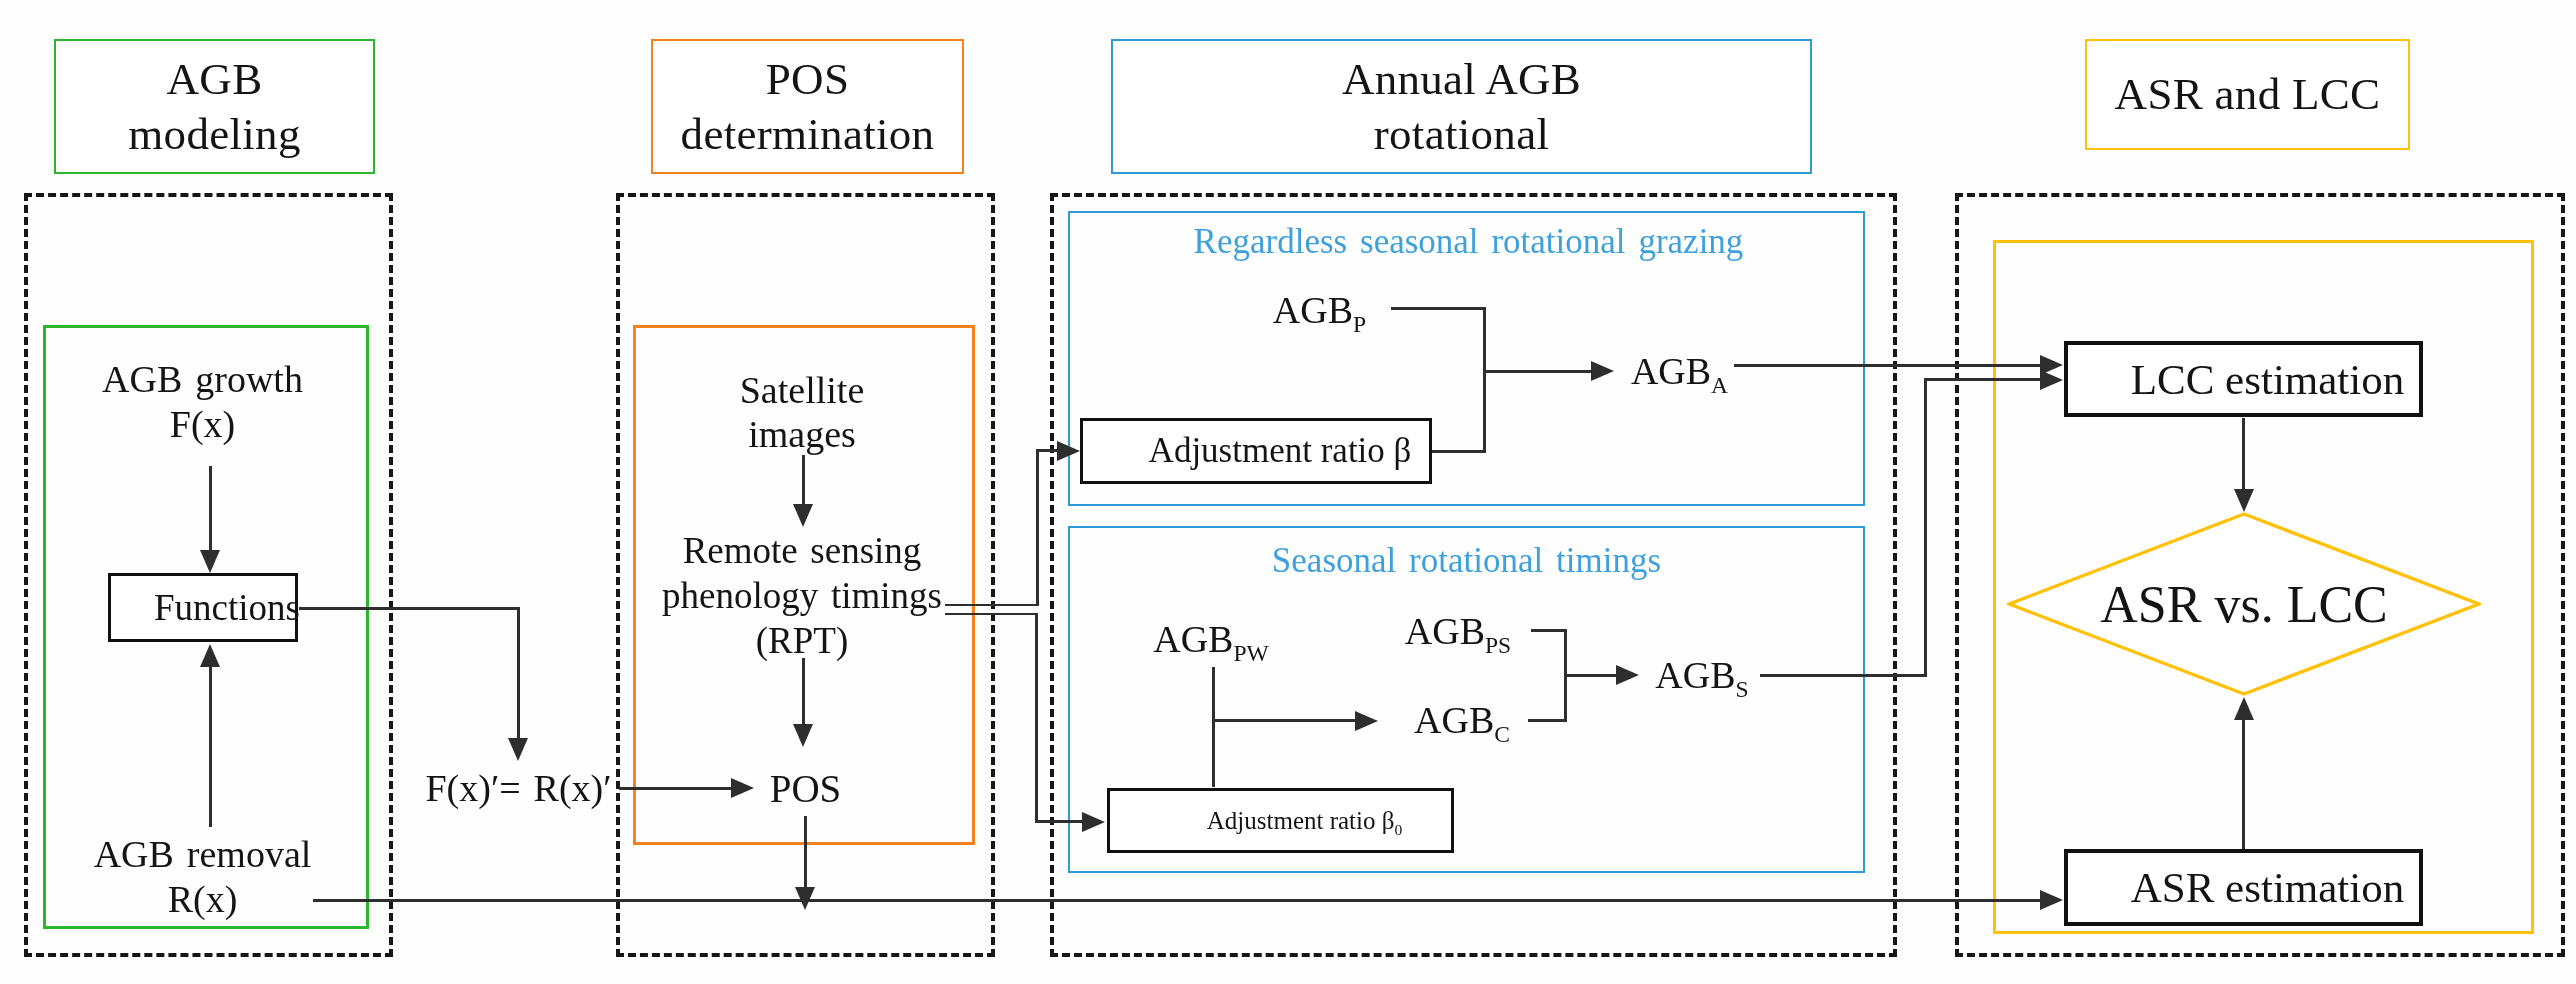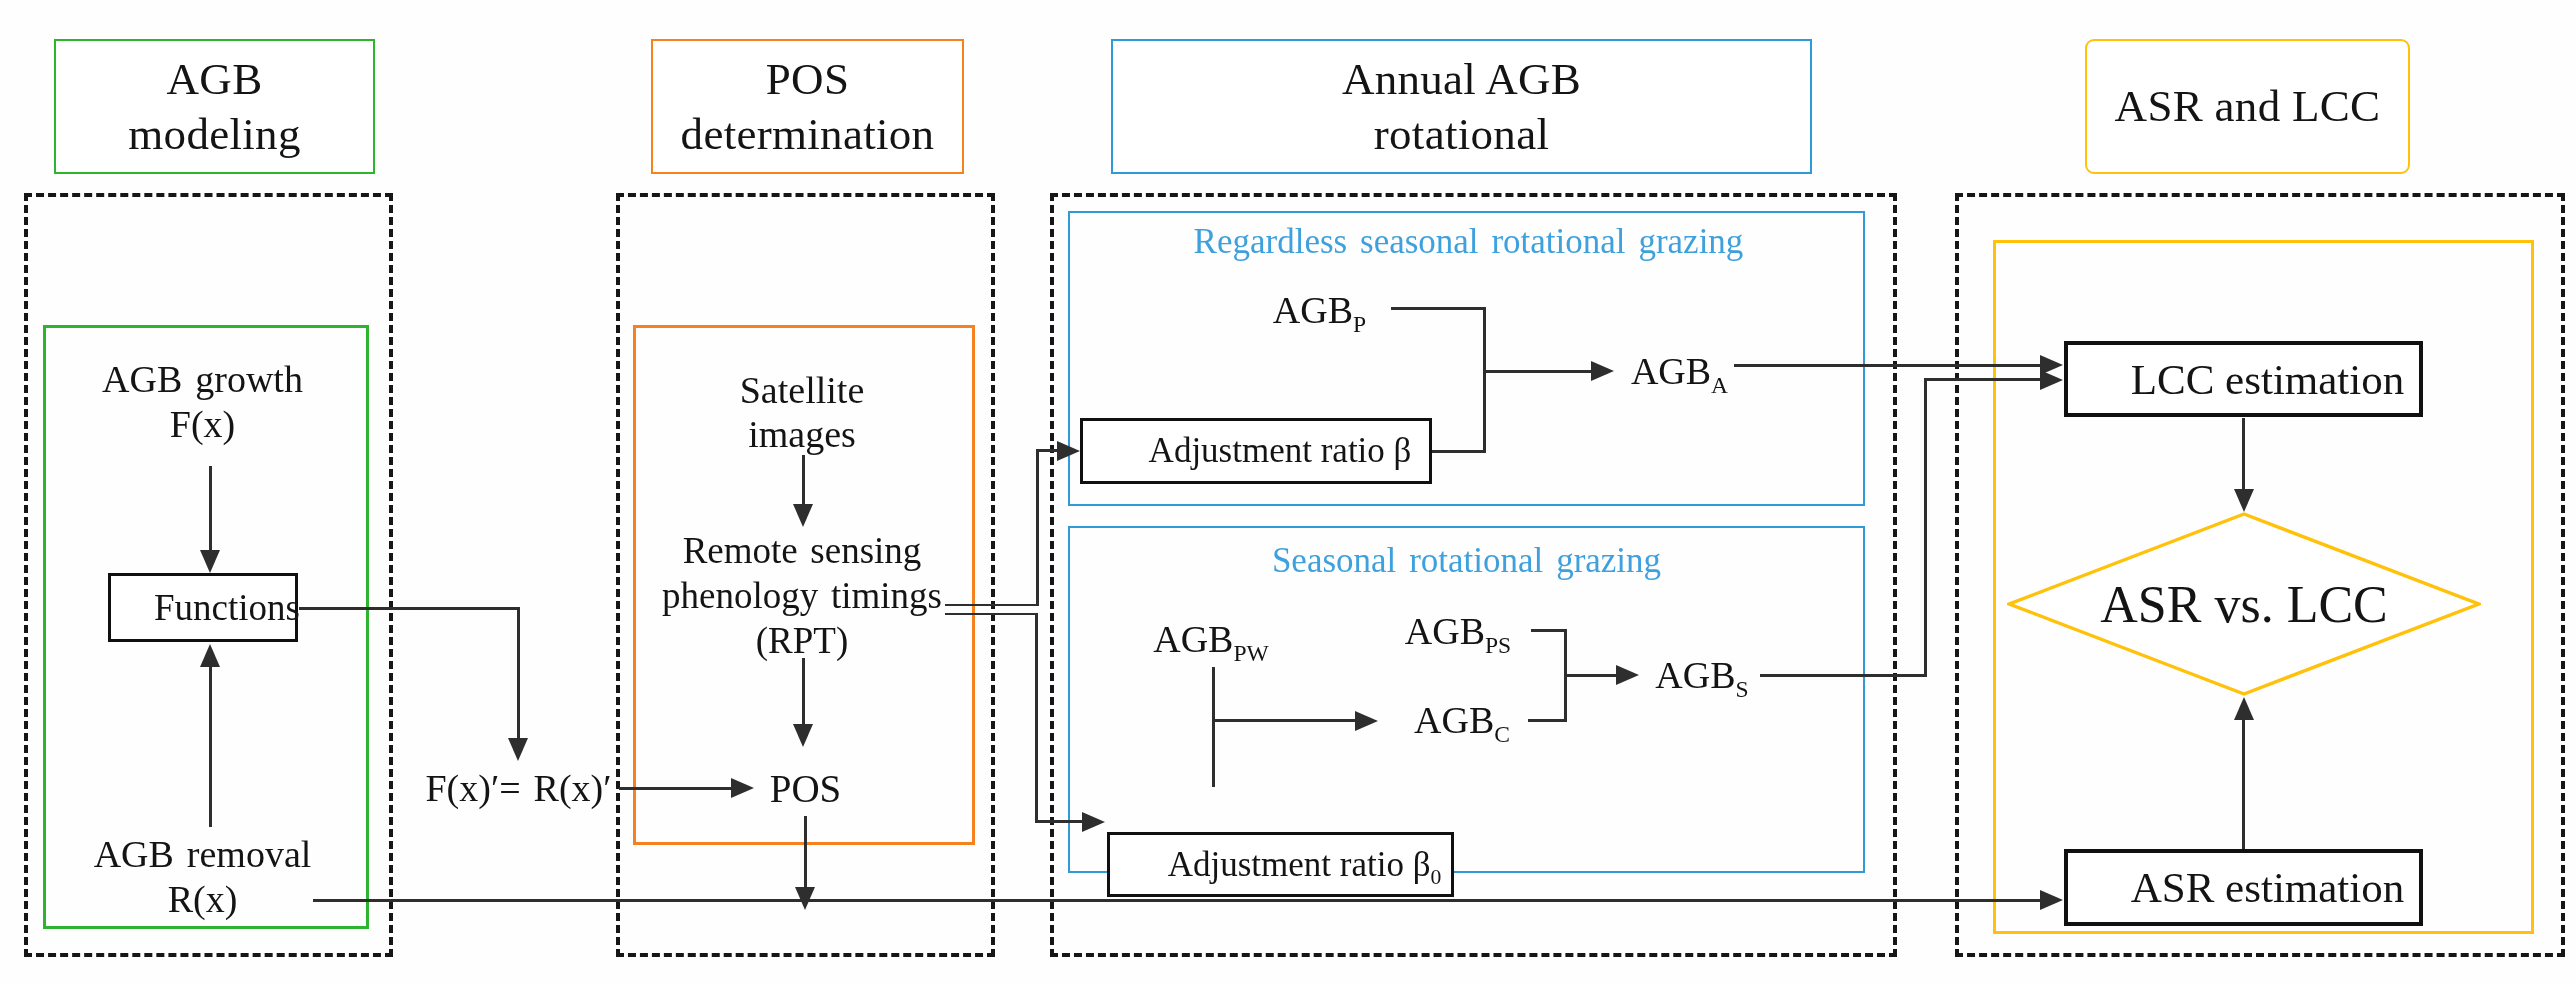--- a/index.html
+++ b/index.html
@@ -53,21 +53,21 @@
     <span>modeling</span>
   </div>
   <div class="abs ttl" style="left:651px;top:39px;width:313px;height:135px;border-color:var(--orange);">
     <span>POS</span>
     <span>determination</span>
   </div>
   <div class="abs ttl" style="left:1111px;top:39px;width:701px;height:135px;border-color:var(--blue);">
     <span>Annual AGB</span>
     <span>rotational</span>
   </div>
-  <div class="abs ttl" style="left:2085px;top:39px;width:325px;height:135px;border-color:var(--yellow);border-radius:9px;">
+  <div class="abs ttl" style="left:2085px;top:39px;width:325px;height:111px;border-color:var(--yellow);">
     <span>ASR and LCC</span>
   </div>
 
   <div class="abs dash" style="left:24px;top:193px;width:369px;height:764px;"></div>
   <div class="abs dash" style="left:616px;top:193px;width:379px;height:764px;"></div>
   <div class="abs dash" style="left:1050px;top:193px;width:847px;height:764px;"></div>
   <div class="abs dash" style="left:1955px;top:193px;width:610px;height:764px;"></div>
 
   <div class="abs cbox" style="left:43px;top:325px;width:326px;height:604px;border-color:var(--green);"></div>
   <div class="abs cbox" style="left:633px;top:325px;width:342px;height:520px;border-color:var(--orange);"></div>
@@ -103,34 +103,34 @@
   <div class="t" style="left:1245px;top:288px;width:149px;">
     <span>AGB</span><sub>P</sub>
   </div>
   <div class="abs pbox" style="left:1080px;top:418px;width:352px;height:66px;font-size:35px;">
     <span>Adjustment ratio β</span>
   </div>
   <div class="t" style="left:1605px;top:349px;width:149px;">
     <span>AGB</span><sub>A</sub>
   </div>
 
-  <div class="subtitle" style="left:1128px;top:541px;width:677px;">Seasonal rotational grazing</div>
+  <div class="subtitle" style="left:1128px;top:541px;width:677px;">Seasonal rotational timings</div>
   <div class="t" style="left:1130px;top:617px;width:162px;">
     <span>AGB</span><sub>PW</sub>
   </div>
   <div class="t" style="left:1377px;top:609px;width:162px;">
     <span>AGB</span><sub>PS</sub>
   </div>
   <div class="t" style="left:1381px;top:698px;width:162px;">
     <span>AGB</span><sub>C</sub>
   </div>
   <div class="t" style="left:1621px;top:653px;width:162px;">
     <span>AGB</span><sub>S</sub>
   </div>
-  <div class="abs pbox" style="left:1107px;top:788px;width:347px;height:65px;font-size:35px;margin-top:44px;">
+  <div class="abs pbox" style="left:1107px;top:788px;width:347px;height:65px;font-size:25px;">
     <span><span>Adjustment ratio β</span><sub>0</sub></span>
   </div>
 
   <div class="abs pbox big" style="left:2064px;top:341px;width:359px;height:76px;">
     <span>LCC estimation</span>
   </div>
 
   <div class="abs" style="left:2007px;top:512px;width:474px;height:184px;">
     <svg width="474" height="184" viewBox="0 0 700 272">
       <polygon points="350,3 697,136 350,269 3,136" fill="#ffffff" stroke="var(--yellow)" stroke-width="5"></polygon>

